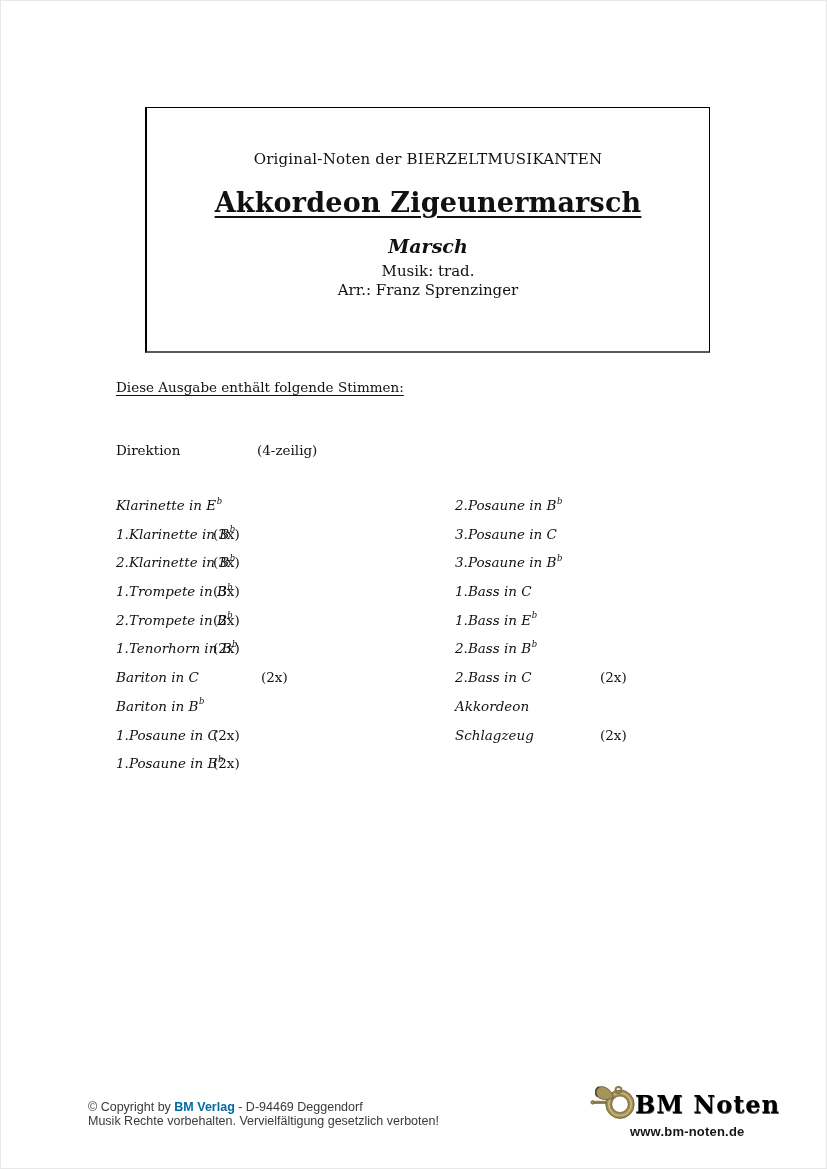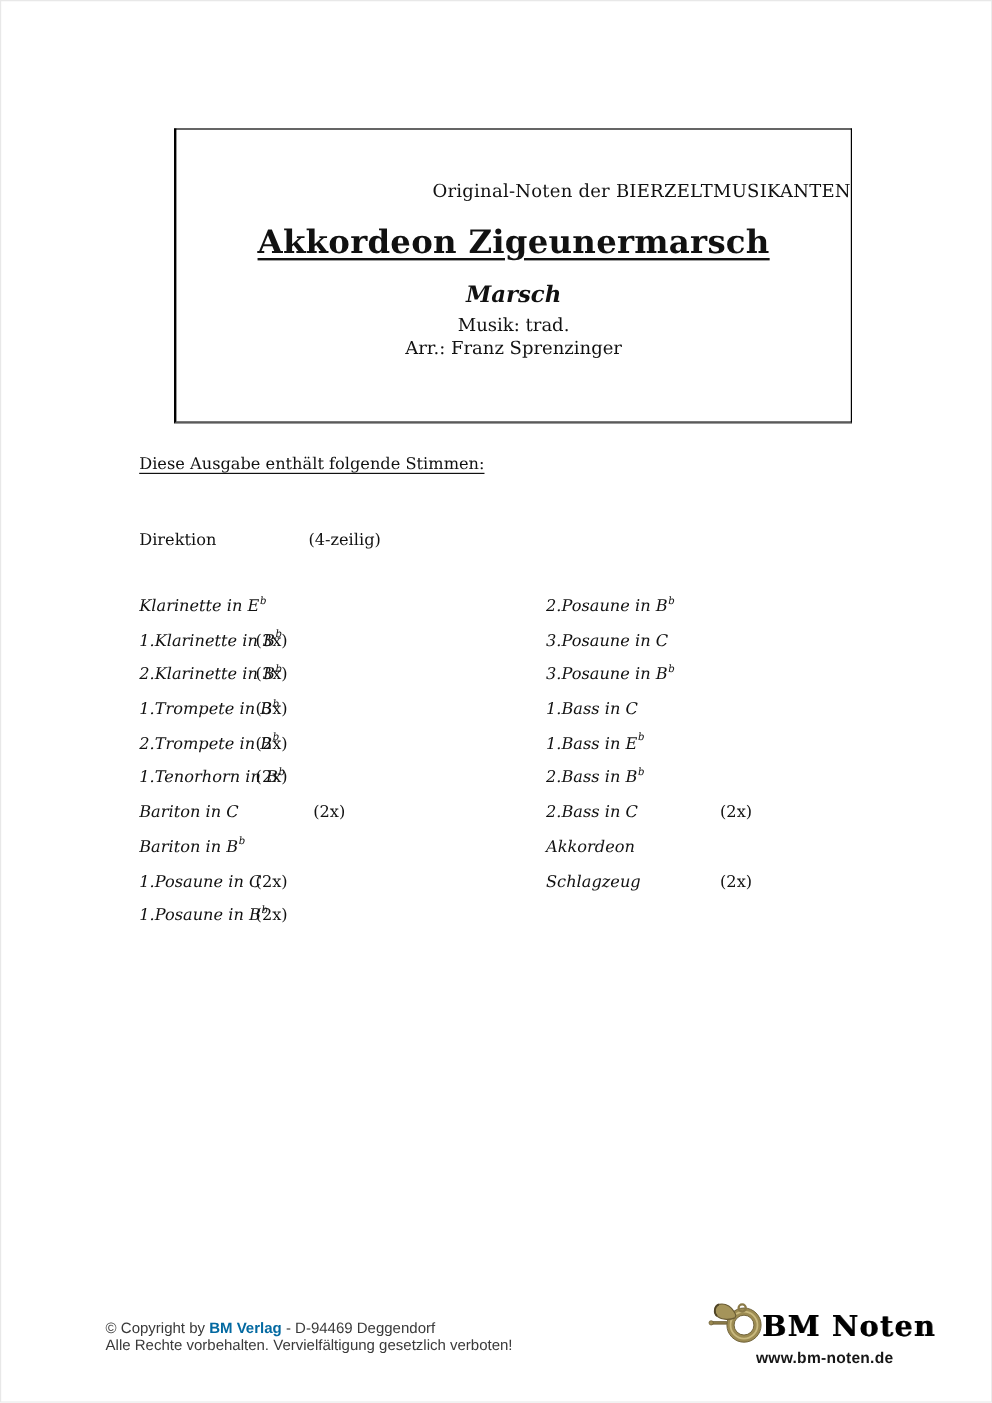--- a/index.html
+++ b/index.html
@@ -16,21 +16,21 @@
   
   .title-box{
     position:absolute;left:145px;top:107px;
     width:565px;height:246px;
     border:1px solid #000;
     border-left-width:2px;
     border-bottom:2px solid #5a5a5a;
     text-align:center;
     box-sizing:border-box;
   }
-  .series-line{margin-top:42px;font-size:15px;letter-spacing:.2px;text-align:right;}
+  .series-line{margin-top:42px;font-size:15px;letter-spacing:.2px;}
   .main-title{
     margin:19px 0 0 0;
     font-size:27px;font-weight:bold;letter-spacing:.2px;
     text-decoration:underline;
     text-underline-offset:4px;
     text-decoration-thickness:1.5px;
   }
   .sub-title{margin-top:17px;font-size:19px;font-weight:bold;font-style:italic;}
   .credits{margin-top:5px;font-size:15px;line-height:19px;}
 
@@ -167,21 +167,21 @@
         <span class="part-name">Akkordeon</span>
       </div>
       <div class="part-row">
         <span class="part-name">Schlagzeug</span>
         <span class="part-count far">(2x)</span>
       </div>
     </div>
 
   <div class="copyright">
     <div><span>© Copyright by </span><b>BM Verlag</b><span> - D-94469 Deggendorf</span></div>
-    <div>Alle Rechte vorbehalten. Vervielfältigung gesetzlich verboten!</div>
+    <div>Musik Rechte vorbehalten. Vervielfältigung gesetzlich verboten!</div>
   </div>
 
   <div class="logo">
     <div class="logo-top">
       <span class="logo-icon">
         <svg width="48" height="38" viewBox="0 0 64 50">
 
           <rect x="2" y="24" width="20" height="3" rx="1.5" fill="#8a7a48" stroke="#6b5d35" stroke-width="0.8"></rect>
           <circle cx="3.5" cy="25.5" r="2.4" fill="#9c8b52" stroke="#6b5d35" stroke-width="0.8"></circle>
 

